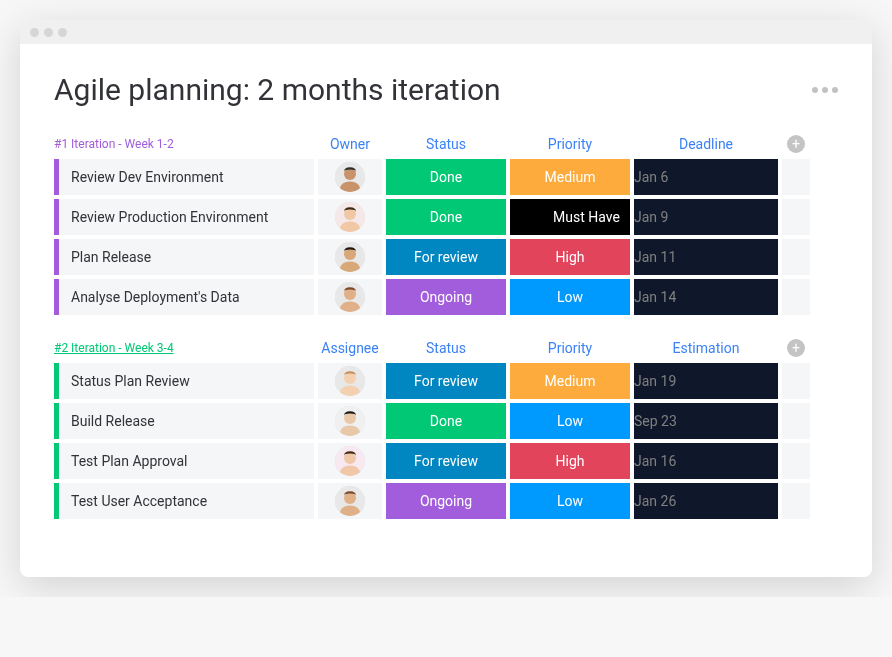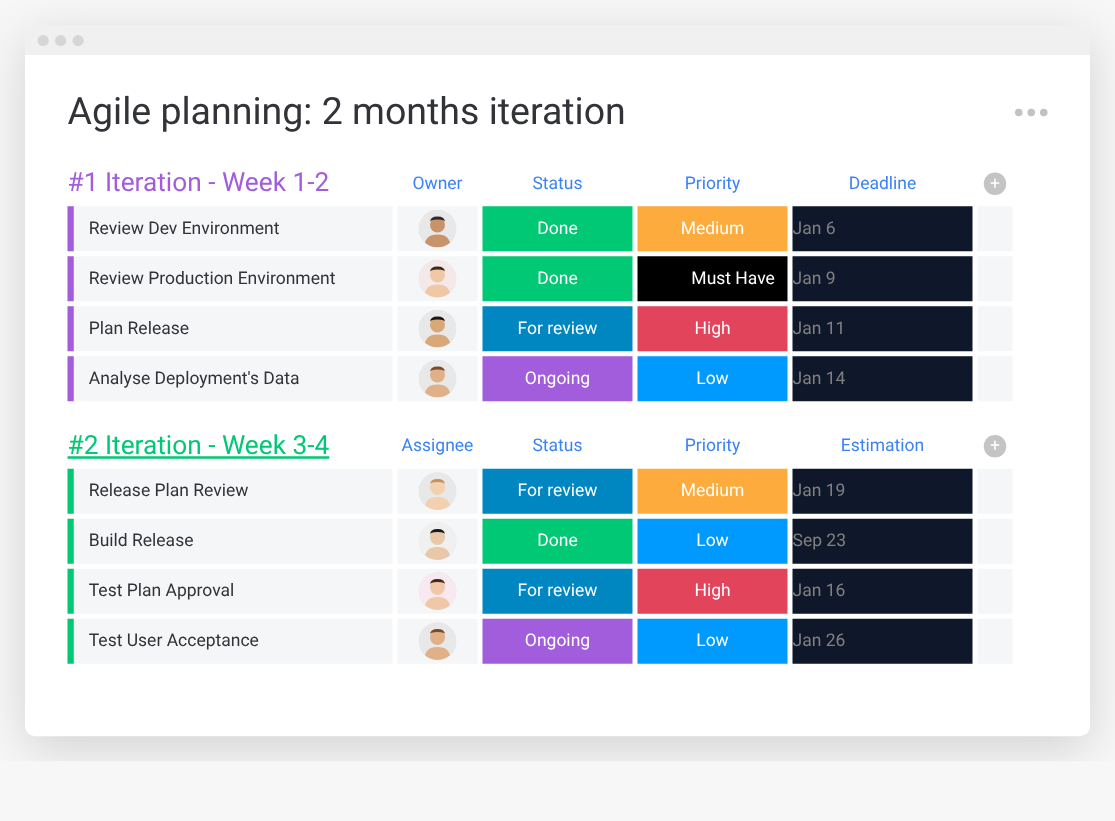--- a/index.html
+++ b/index.html
@@ -55,21 +55,21 @@
     }
     .group { margin-bottom: 24px; }
     .group-header {
       display: grid;
       grid-template-columns: 260px 64px 120px 120px 144px 28px;
       gap: 4px;
       align-items: center;
       margin-bottom: 6px;
     }
     .group-title {
-      font-size: 21px;
+      font-size: 12px;
       font-weight: 400;
     }
     .group-1 .group-title { color: #a25ddc; }
     .group-2 .group-title { color: #00c875; text-decoration: underline; }
     .col-label {
       color: #3b82f6;
       font-size: 14px;
       text-align: center;
       font-weight: 400;
     }
@@ -291,21 +291,21 @@
             <div class="group-title">#2 Iteration - Week 3-4</div>
             <div class="col-label">Assignee</div>
             <div class="col-label">Status</div>
             <div class="col-label">Priority</div>
             <div class="col-label">Estimation</div>
             <div class="add-circle">+</div>
           </div>
           <div class="row">
             <div class="task-cell">
               <div class="accent"></div>
-              <span class="task-name">Release Plan Review</span>
+              <span class="task-name">Status Plan Review</span>
             </div>
             <div class="owner-cell">
               <div class="avatar">
                 <svg viewBox="0 0 40 40">
     <rect width="40" height="40" fill="#e8e8e8"></rect>
     <circle cx="20" cy="16" r="8" fill="#f2d0b0"></circle>
     <path d="M12 13 Q12 7 20 7 Q28 7 28 13 Q28 10 20 10 Q12 10 12 13 Z" fill="#c89060"></path>
     <path d="M6 40 Q6 26 20 26 Q34 26 34 40 Z" fill="#f2d0b0"></path>
   </svg>
               </div>

